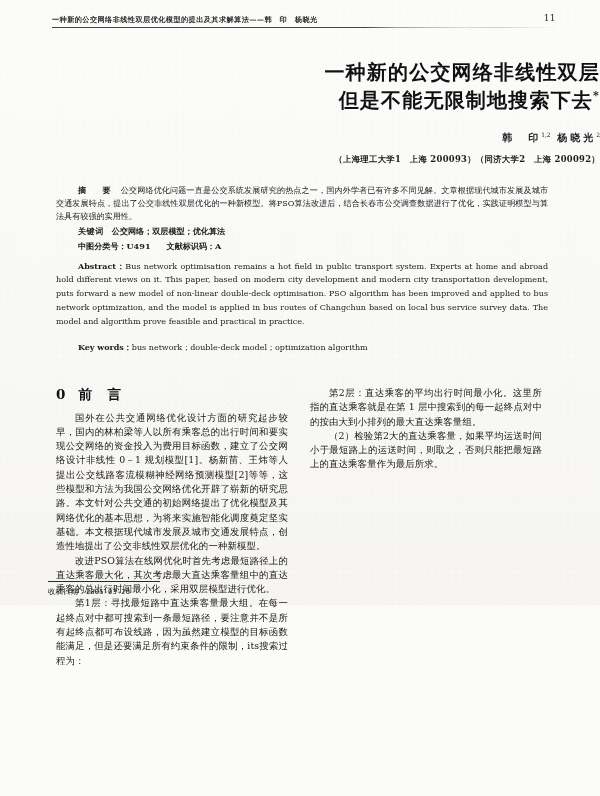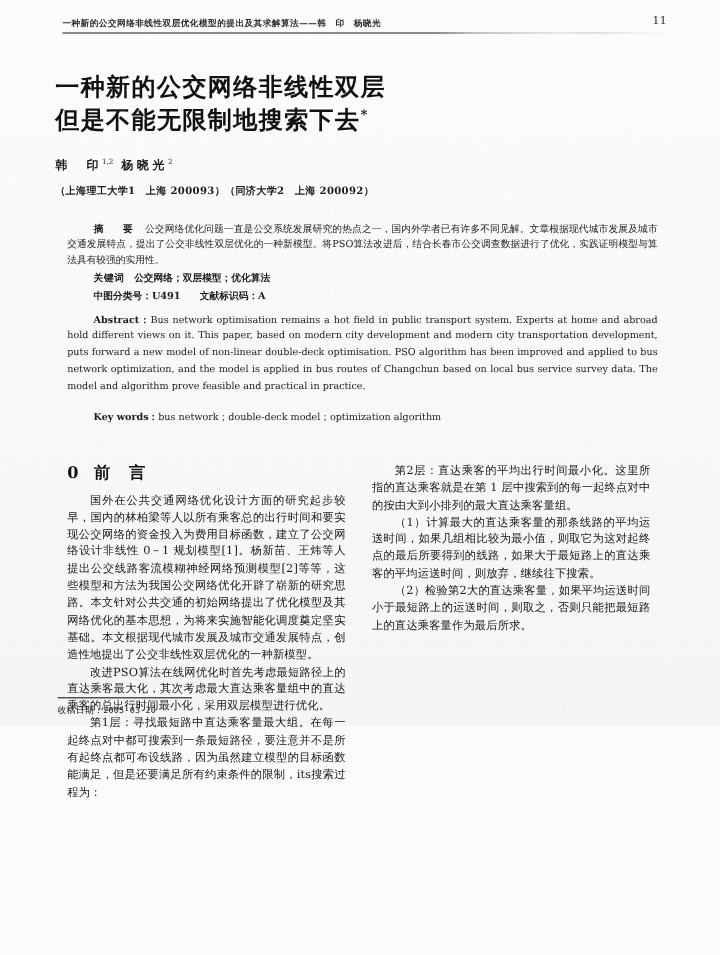--- a/index.html
+++ b/index.html
@@ -46,21 +46,21 @@
     top: 27px; left: 52px; right: 44px;
     height: 1.3px;
     background: #222;
     opacity: .85;
   }
   .head-rule.faded {
     background: linear-gradient(90deg,#222 0%,#222 62%,rgba(40,40,40,.55) 68%,rgba(60,60,60,.2) 82%,rgba(90,90,90,.35) 88%,rgba(120,120,120,.12) 96%,rgba(160,160,160,.05) 100%);
   }
 
   
-  .title-block { position:absolute; top:58px; left:6px; right:0; text-align:left;padding-left:40px; }
+  .title-block { position:absolute; top:58px; left:16px; right:0; text-align:right;padding-left:40px; }
   .doc-title {
     font-family: "DejaVu Serif", "Liberation Serif", serif;
     font-weight: bold;
     font-size: 20px;
     line-height: 1.42;
     letter-spacing: 1.2px;
     color: #111;
     margin: 0;
   }
   .doc-title .line { display:block; }
@@ -239,21 +239,20 @@
         <span class="num">0</span><span>前　言</span>
       </h2>
       <p class="body">国外在公共交通网络优化设计方面的研究起步较早，国内的林柏梁等人以所有乘客总的出行时间和要实现公交网络的资金投入为费用目标函数，建立了公交网络设计非线性 0－1 规划模型[1]。杨新苗、王炜等人提出公交线路客流模糊神经网络预测模型[2]等等，这些模型和方法为我国公交网络优化开辟了崭新的研究思路。本文针对公共交通的初始网络提出了优化模型及其网络优化的基本思想，为将来实施智能化调度奠定坚实基础。本文根据现代城市发展及城市交通发展特点，创造性地提出了公交非线性双层优化的一种新模型。</p>
 
       <p class="body">改进PSO算法在线网优化时首先考虑最短路径上的直达乘客最大化，其次考虑最大直达乘客量组中的直达乘客的总出行时间最小化，采用双层模型进行优化。</p>
       <p class="body">第1层：寻找最短路中直达乘客量最大组。在每一起终点对中都可搜索到一条最短路径，要注意并不是所有起终点都可布设线路，因为虽然建立模型的目标函数能满足，但是还要满足所有约束条件的限制，its搜索过程为：</p>
     </div>
 
     <div class="col">
       <p class="body">第2层：直达乘客的平均出行时间最小化。这里所指的直达乘客就是在第 1 层中搜索到的每一起终点对中的按由大到小排列的最大直达乘客量组。</p>
-      <p class="body">（1）计算最大的直达乘客量的那条线路的平均运送时间，如果几组相比较为最小值，则取它为这对起终点的最后所要得到的线路，如果大于最短路上的直达乘客的平均运送时间，则放弃，继续往下搜索。</p>
       <p class="body">（2）检验第2大的直达乘客量，如果平均运送时间小于最短路上的运送时间，则取之，否则只能把最短路上的直达乘客量作为最后所求。</p>
     </div>
   </div>
 
   <div class="footnote-wrap">
     <div class="footnote-rule"></div>
     <div class="footnote">
       <span>收稿日期：</span><span class="fn-date">2005-03-20</span>
     </div>
   </div>

